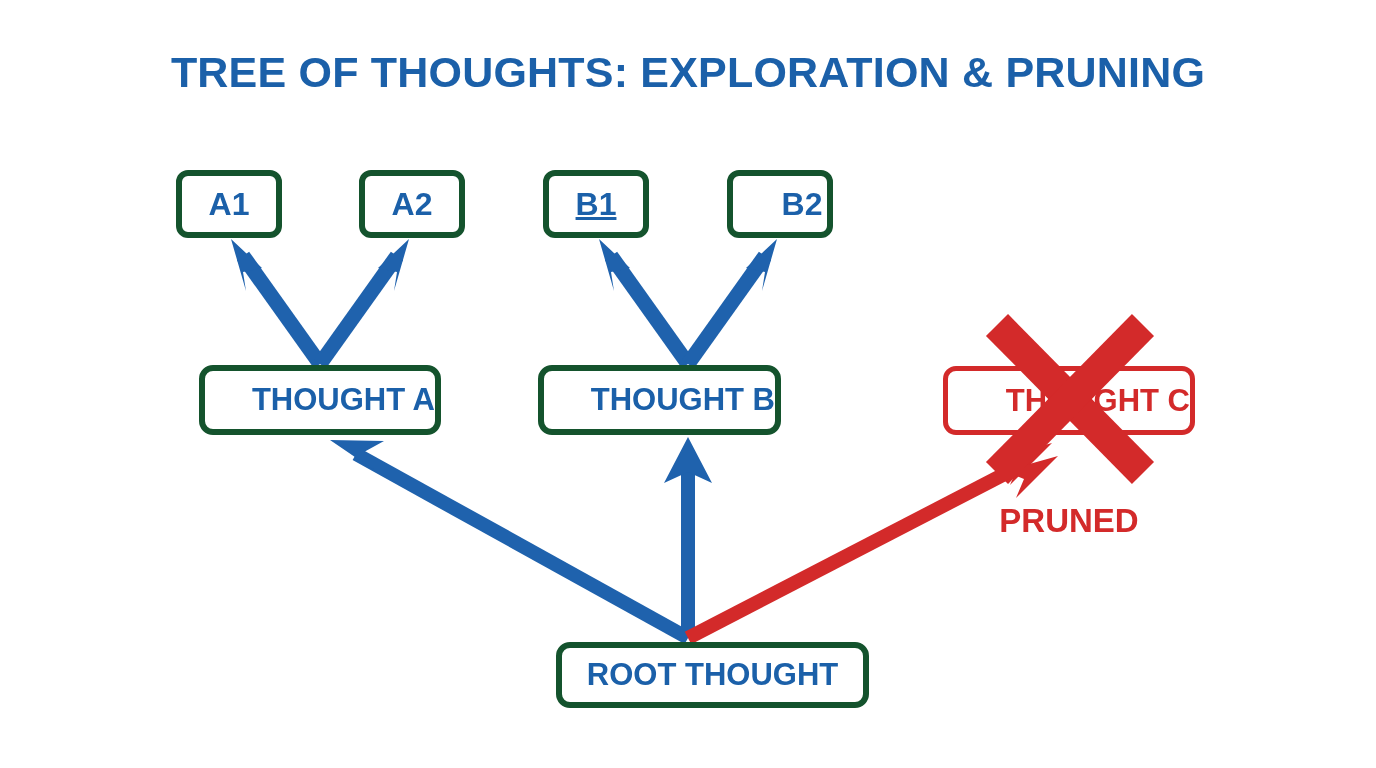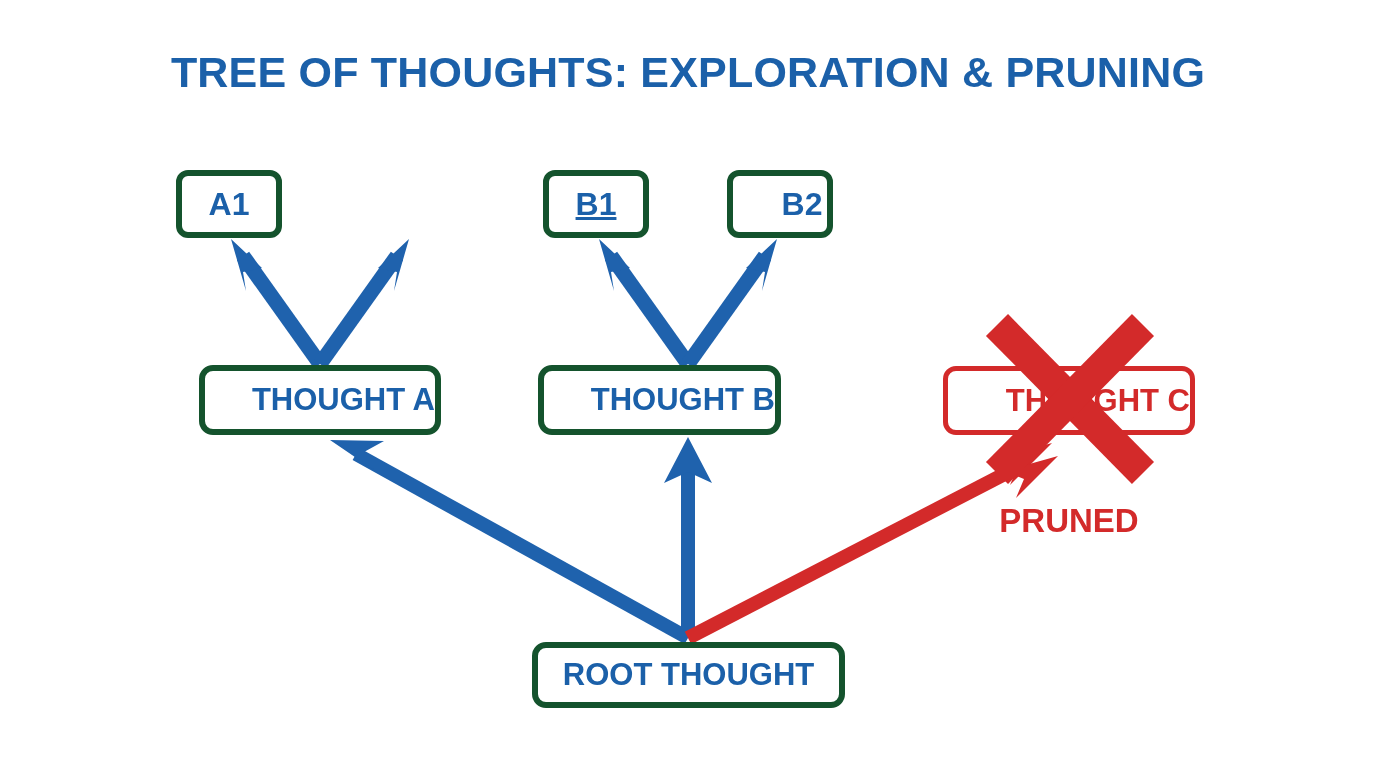--- a/index.html
+++ b/index.html
@@ -55,20 +55,21 @@
   .node.leaf {
     font-size: 32px;
     border-radius: 12px;
   }
   .node.branch {
     font-size: 31px;
     justify-content: flex-end;
   }
   .node.root {
     font-size: 31px;
+    margin-left: 24px;
   }
   .node.pruned {
     border: 5px solid #d32a2a;
     color: #d32a2a;
     border-radius: 13px;
   }
   #cross {
     position: absolute;
     z-index: 4;
     pointer-events: none;
@@ -127,20 +128,23 @@
       <path d="M1052,443 L998,458 L1018,466 L1010,485 Z" fill="#d32a2a"></path>
       <path d="M1058,456 L1004,471 L1024,479 L1016,498 Z" fill="#d32a2a"></path>
     </g>
 
   </svg>
 
   <div class="node leaf" style="left:176px; top:170px; width:106px; height:68px;">
     <span>A1</span>
   </div>
 
+  <div class="node leaf" style="left:359px; top:170px; width:106px; height:68px;">
+    <span>A2</span>
+  </div>
 
   <div class="node leaf" style="left:543px; top:170px; width:106px; height:68px;text-decoration:underline;">
     <span>B1</span>
   </div>
 
   <div class="node leaf" style="left:727px; top:170px; width:106px; height:68px;padding-left:44px;">
     <span>B2</span>
   </div>
 
   <div class="node branch" style="left:199px; top:365px; width:242px; height:70px;">

